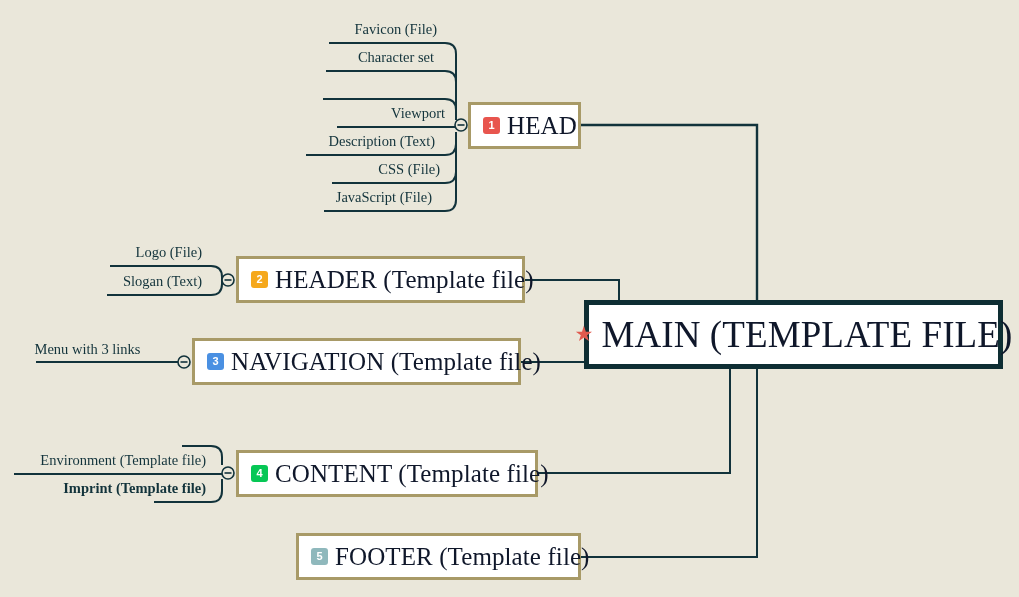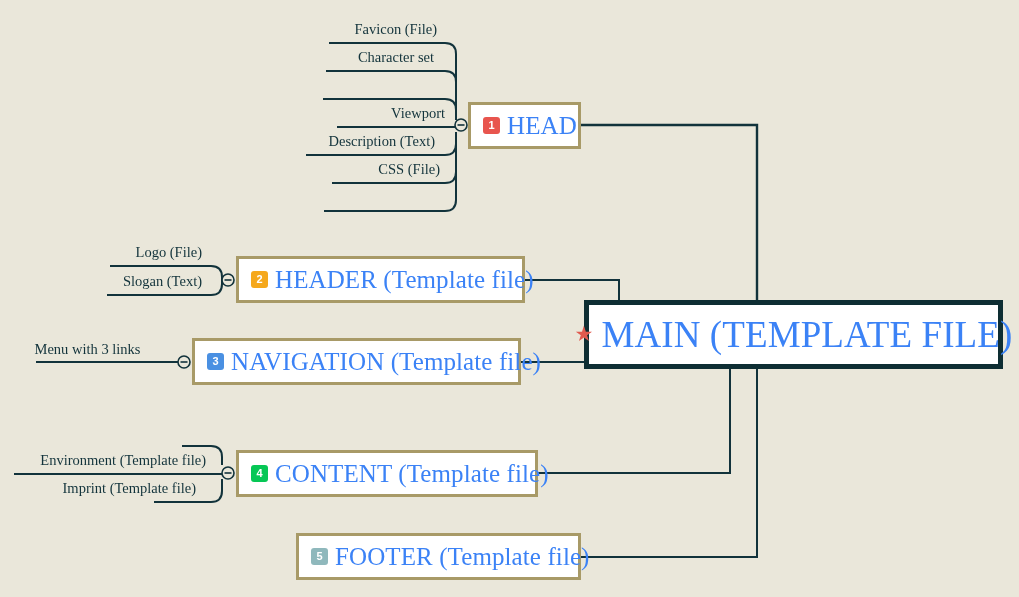--- a/index.html
+++ b/index.html
@@ -36,21 +36,21 @@
     background: #FFFFFF;
     border: 3px solid #A89A67;
     display: flex;
     align-items: center;
     white-space: nowrap;
     color: #11333A;
   }
   .node .label {
     font-size: 25px;
     line-height: 1;
-    color: #3b82f6;
+    color: #0f172a;
     letter-spacing: .1px;
   }
   .node.root {
     border: 5px solid #0E2E33;
   }
   .node.root .label {
     font-size: 37px;
   }
 
   
@@ -139,28 +139,29 @@
       <circle cx="228" cy="473" r="6" fill="#EAE7DA" stroke="#12333B" stroke-width="1.6"></circle>
       <line x1="224.5" y1="473" x2="231.5" y2="473" stroke="#12333B" stroke-width="1.6"></line>
     </g>
   </svg>
 
   <div class="leaf" style="left:332px;top:21px;width:105px;">Favicon (File)</div>
   <div class="leaf" style="left:229px;top:49px;width:205px;">Character set</div>
   <div class="leaf" style="left:240px;top:105px;width:205px;">Viewport</div>
   <div class="leaf" style="left:209px;top:133px;width:226px;text-align:right;">Description  (Text)</div>
   <div class="leaf" style="left:235px;top:161px;width:205px;">CSS (File)</div>
+  <div class="leaf" style="left:227px;top:189px;width:205px;">JavaScript (File)</div>
 
   <div class="leaf" style="left:70px;top:244px;width:132px;">Logo (File)</div>
   <div class="leaf" style="left:60px;top:273px;width:142px;">Slogan (Text)</div>
 
   <div class="leaf" style="left:10px;top:341px;width:155px;text-align:center;">Menu with 3 links</div>
 
   <div class="leaf" style="left:16px;top:452px;width:190px;">Environment (Template file)</div>
-  <div class="leaf" style="left:36px;top:480px;width:160px;">Imprint (Template file)</div>
+  <div class="leaf" style="left:46px;top:480px;width:160px;font-weight:bold;">Imprint (Template file)</div>
 
   <div class="node" style="left:468px;top:102px;width:113px;height:47px;padding:0 12px;">
     <span class="badge" style="background: rgb(232, 85, 78);">1</span>
     <span class="label">HEAD</span>
   </div>
 
   <div class="node" style="left:236px;top:256px;width:289px;height:47px;padding:0 12px;">
     <span class="badge" style="background: rgb(245, 168, 28);">2</span>
     <span class="label">HEADER (Template file)</span>
   </div>

